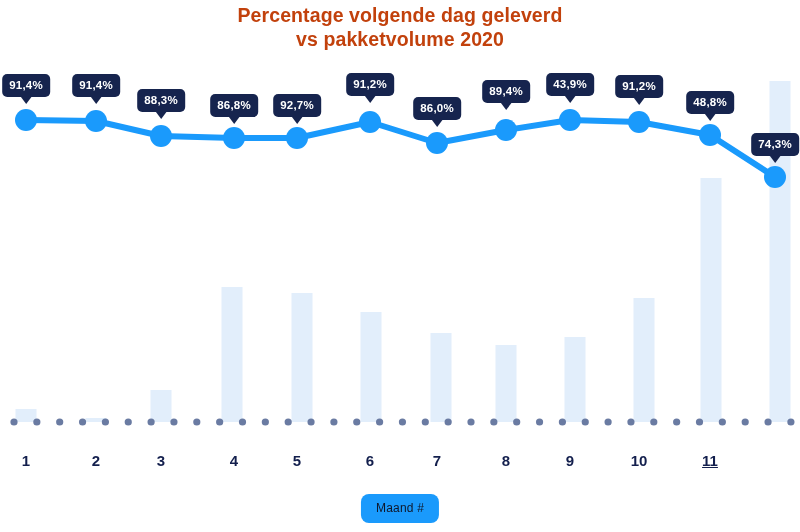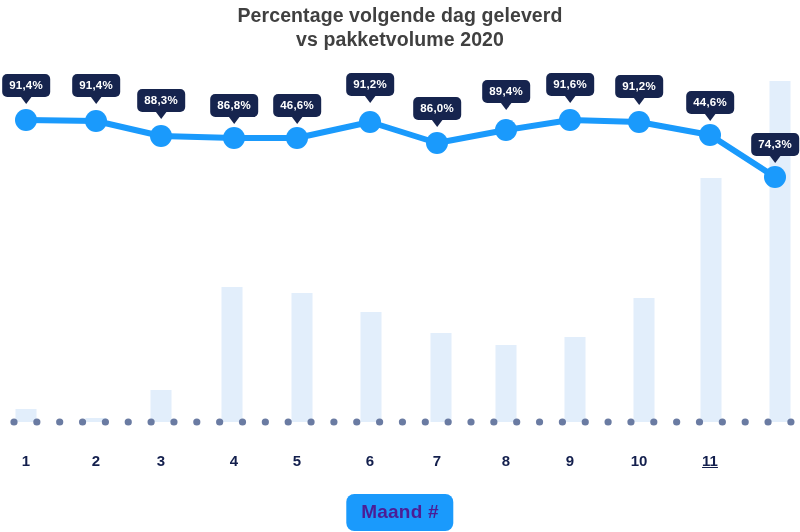--- a/index.html
+++ b/index.html
@@ -20,21 +20,21 @@
     height: 532px;
     background: #ffffff;
   }
   
   .chart-title {
     position: absolute;
     top: 3px;
     left: 0;
     width: 800px;
     text-align: center;
-    color: #404040;
+    color: #c2410c;
     font-size: 19.5px;
     font-weight: bold;
     line-height: 24px;
     letter-spacing: 0.1px;
   }
   .chart-title .line2 { display: block; }
 
   
   .plot-area {
     position: absolute;
@@ -96,23 +96,23 @@
     font-weight: bold;
   }
 
   
   .axis-pill {
     position: absolute;
     left: 50%;
     transform: translateX(-50%);
     top: 494px;
     background: #1a9afc;
-    color: #4c1d95;
-    font-size: 19px;
-    font-weight: bold;
+    color: #0f172a;
+    font-size: 12px;
+    font-weight: normal;
     padding: 7px 15px 8px 15px;
     border-radius: 8px;
     letter-spacing: 0.2px;
   }
 </style>
 </head>
 <body>
 
 <div id="chart-root">
 
@@ -188,27 +188,27 @@
           <circle cx="639" cy="122" r="11" fill="#1a9afc"></circle>
           <circle cx="710" cy="135" r="11" fill="#1a9afc"></circle>
           <circle cx="775" cy="177" r="11" fill="#1a9afc"></circle>
         </g>
     </svg>
     <div id="tooltips-layer">
         <div class="tooltip" style="left: 26px; top: 74px;">91,4%</div>
         <div class="tooltip" style="left: 96px; top: 74px;">91,4%</div>
         <div class="tooltip" style="left: 161px; top: 89px;">88,3%</div>
         <div class="tooltip" style="left: 234px; top: 94px;">86,8%</div>
-        <div class="tooltip" style="left: 297px; top: 94px;">46,6%</div>
+        <div class="tooltip" style="left: 297px; top: 94px;">92,7%</div>
         <div class="tooltip" style="left: 370px; top: 73px;">91,2%</div>
         <div class="tooltip" style="left: 437px; top: 97px; text-align: right;">86,0%</div>
         <div class="tooltip" style="left: 506px; top: 80px;">89,4%</div>
-        <div class="tooltip" style="left: 570px; top: 73px;">91,6%</div>
+        <div class="tooltip" style="left: 570px; top: 73px;">43,9%</div>
         <div class="tooltip" style="left: 639px; top: 75px;">91,2%</div>
-        <div class="tooltip" style="left: 710px; top: 91px;">44,6%</div>
+        <div class="tooltip" style="left: 710px; top: 91px;">48,8%</div>
         <div class="tooltip" style="left: 775px; top: 133px;">74,3%</div>
       </div>
   </div>
 
   <div class="x-axis" id="x-axis">
       <div class="x-tick" style="left: 26px;">1</div>
       <div class="x-tick" style="left: 96px;">2</div>
       <div class="x-tick" style="left: 161px;">3</div>
       <div class="x-tick" style="left: 234px;">4</div>
       <div class="x-tick" style="left: 297px;">5</div>

